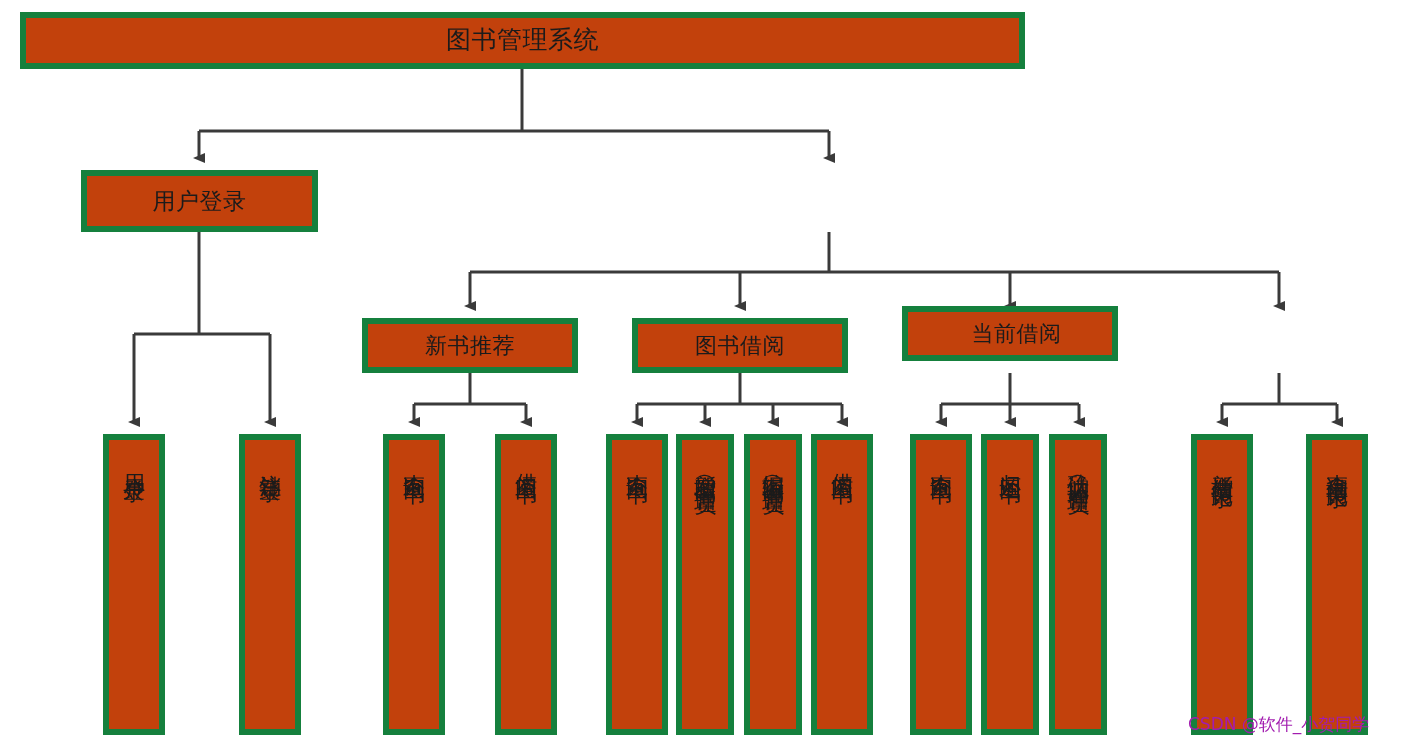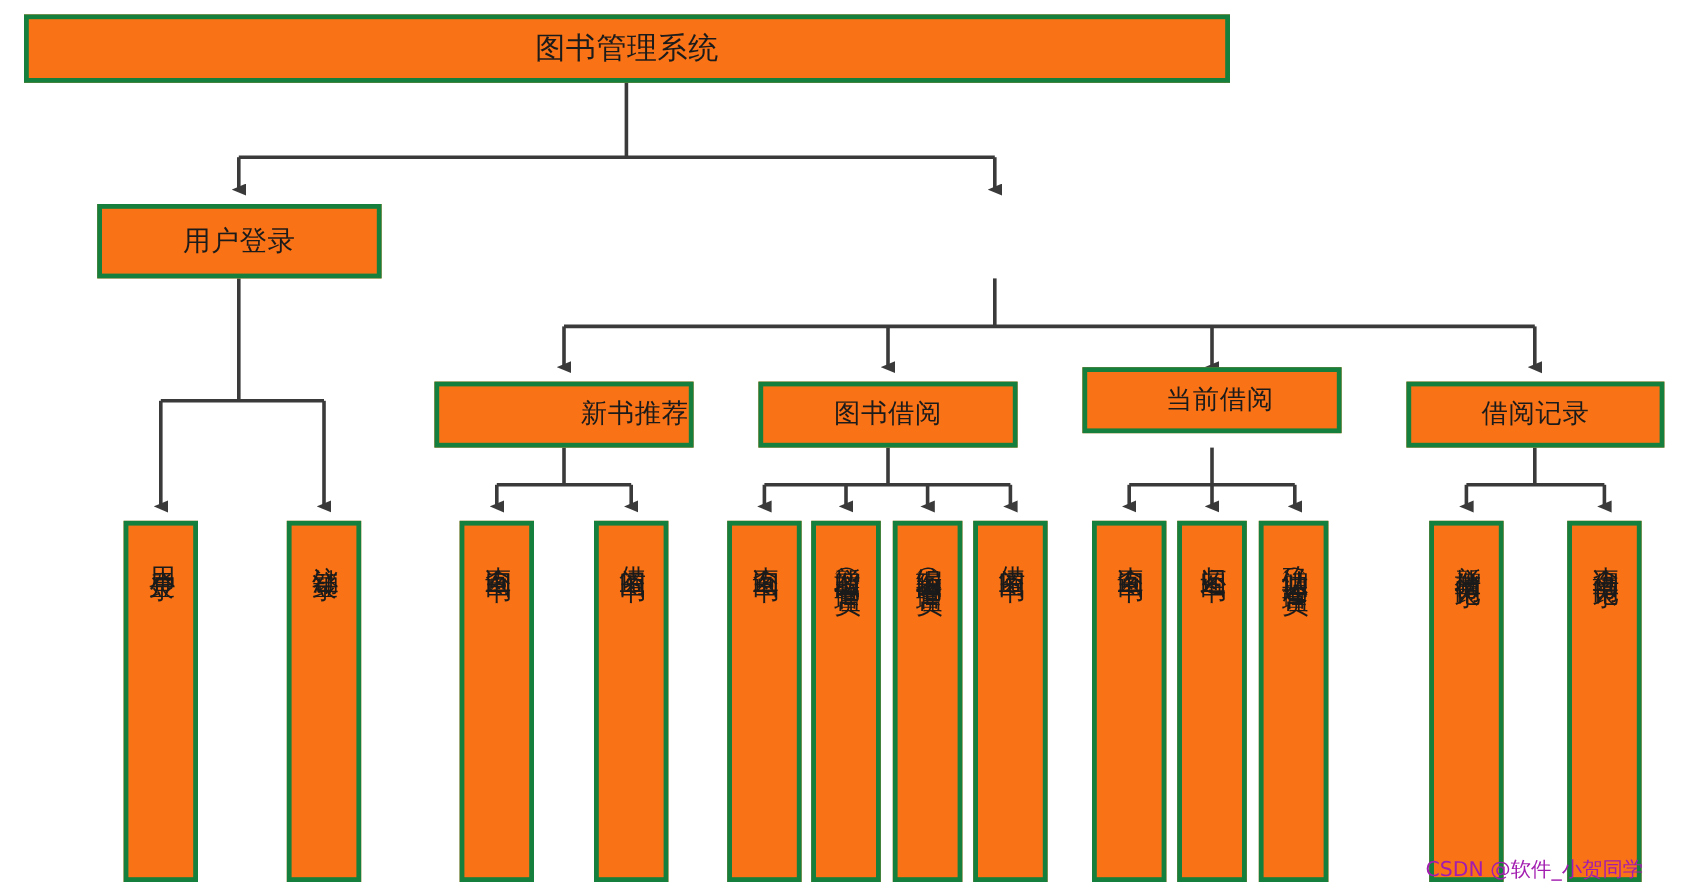--- a/index.html
+++ b/index.html
@@ -21,22 +21,22 @@
     position: absolute;
     left: 0;
     top: 0;
     width: 1405px;
     height: 747px;
     pointer-events: none;
   }
   .node {
     position: absolute;
     box-sizing: border-box;
-    background: #f97316;
-    border: 4px solid #15803d;
+    background: #c2410c;
+    border: 6px solid #15803d;
     display: flex;
     align-items: center;
     justify-content: center;
     color: #1b1b1b;
     z-index: 2;
   }
   .node .lbl {
     display: block;
     text-align: center;
     line-height: 1.15;
@@ -125,31 +125,28 @@
   </svg>
 
   <div class="node root" style="left:20px; top:12px; width:1005px; height:57px;">
     <span class="lbl">图书管理系统</span>
   </div>
 
   <div class="node lvl2" style="left:81px; top:170px; width:237px; height:62px;">
     <span class="lbl">用户登录</span>
   </div>
 
-  <div class="node lvl3" style="left:362px; top:318px; width:216px; height:55px;justify-content:flex-end;">
+  <div class="node lvl3" style="left:362px; top:318px; width:216px; height:55px;">
     <span class="lbl">新书推荐</span>
   </div>
   <div class="node lvl3" style="left:632px; top:318px; width:216px; height:55px;justify-content:center;">
     <span class="lbl">图书借阅</span>
   </div>
   <div class="node lvl3" style="left:902px; top:306px; width:216px; height:55px;padding-left:13px;">
     <span class="lbl">当前借阅</span>
-  </div>
-  <div class="node lvl3" style="left:1172px; top:318px; width:215px; height:55px;">
-    <span class="lbl">借阅记录</span>
   </div>
 
   <div class="node leaf" style="left:103px; top:434px; width:62px; height:301px;">
     <span class="lbl">用户登录</span>
   </div>
   <div class="node leaf" style="left:239px; top:434px; width:62px; height:301px;">
     <span class="lbl">注销登录</span>
   </div>
 
   <div class="node leaf" style="left:383px; top:434px; width:62px; height:301px;">

